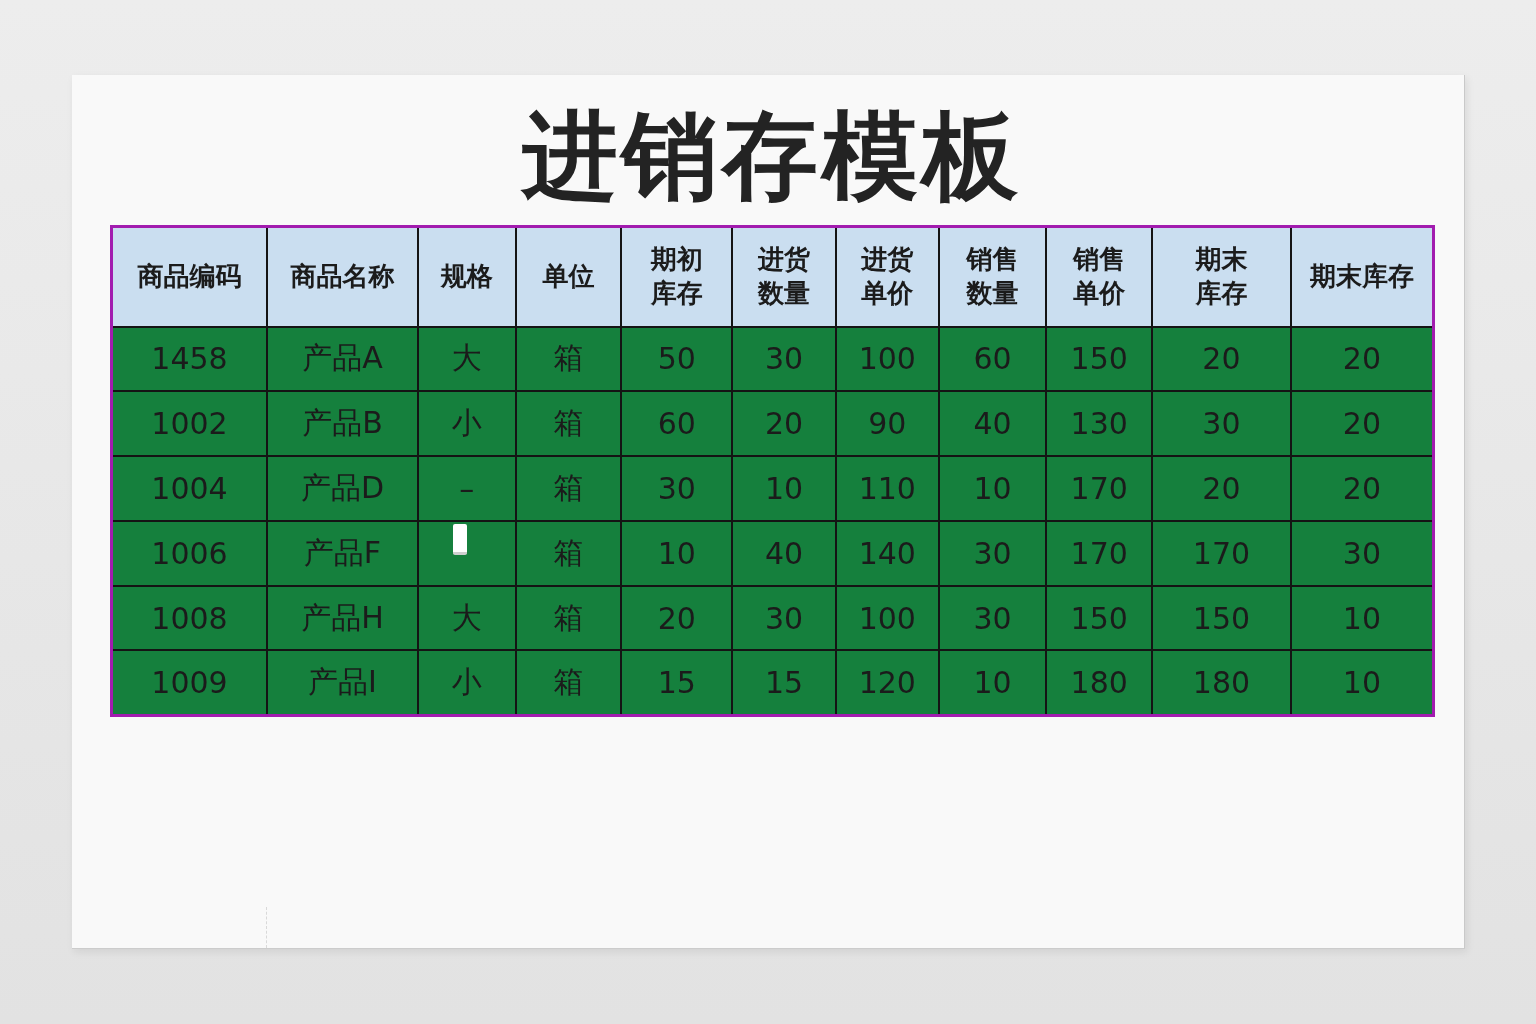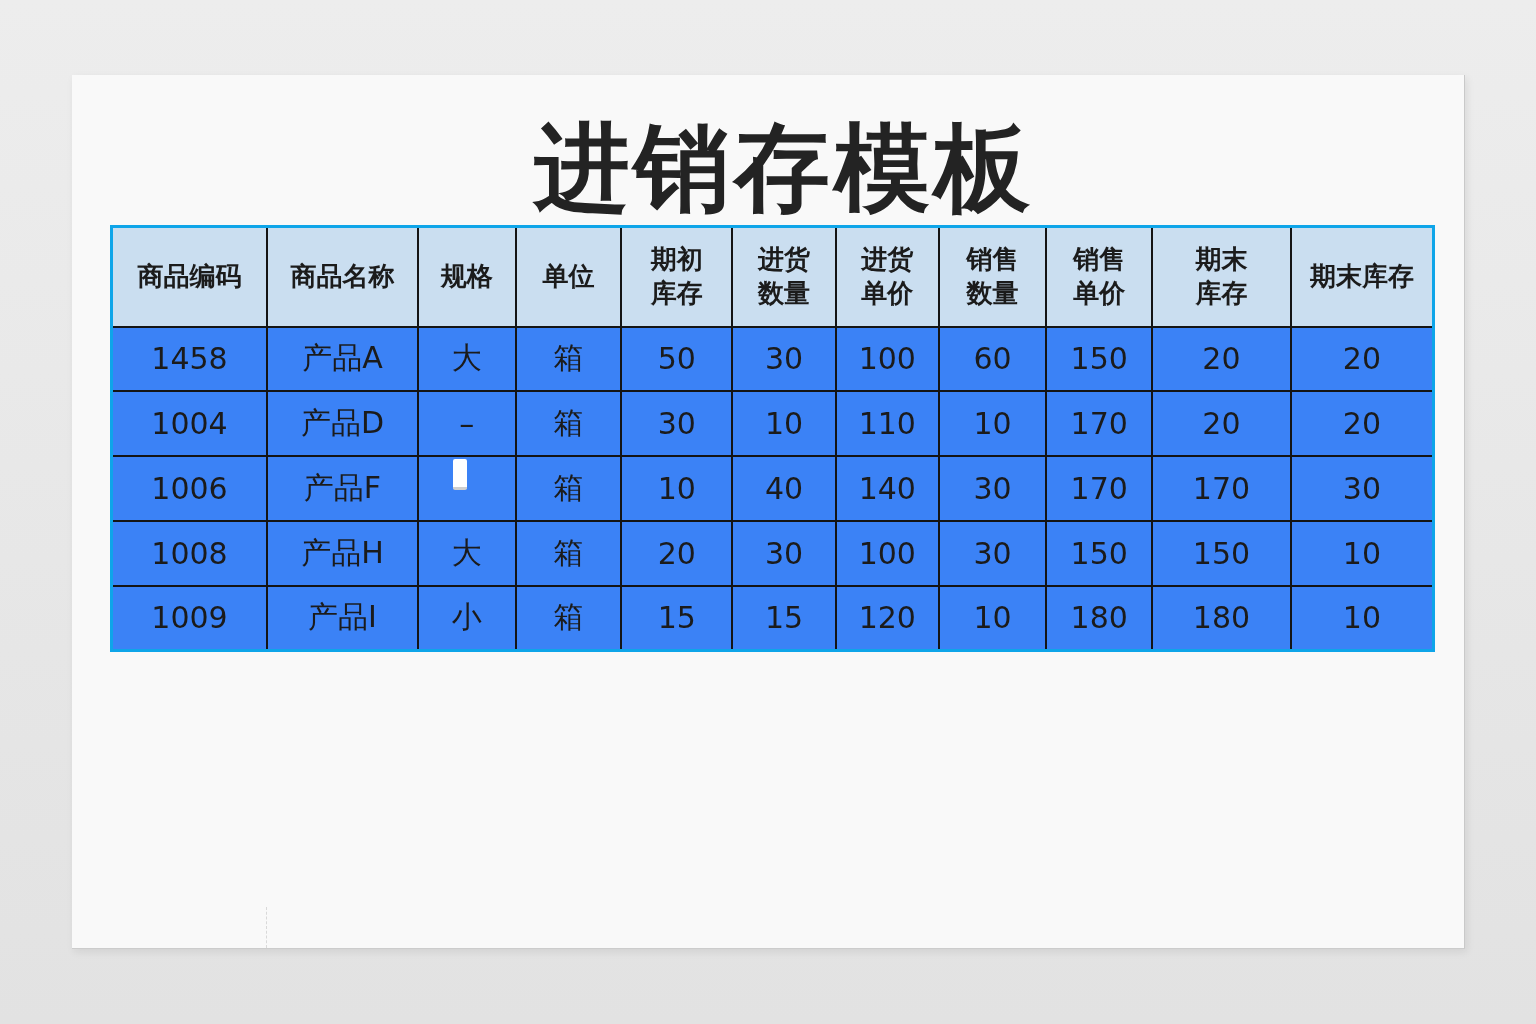--- a/index.html
+++ b/index.html
@@ -20,39 +20,39 @@
     background: #f9f9f9;
     border-right: 1px solid #c9c9c9;
     border-bottom: 1px solid #cccccc;
     box-shadow: 2px 3px 8px rgba(0,0,0,0.08);
   }
   .page-title {
     position: absolute;
     left: 0;
     top: 14px;
     width: 100%;
-    margin: 16px;
+    margin: 4px;
     text-align: center;
     font-size: 96px;
     font-weight: 900;
     letter-spacing: 4px;
     color: #232323;
   }
   .table-wrap {
     position: absolute;
     left: 38px;
     top: 150px;
     width: 1325px;
   }
   table.inv {
     width: 100%;
     border-collapse: collapse;
     table-layout: fixed;
-    border: 3px solid #0ea5e9;
-    background: #3b82f6;
+    border: 3px solid #a21caf;
+    background: #15803d;
   }
   table.inv th, table.inv td {
     border: 2px solid #141414;
     text-align: center;
     vertical-align: middle;
     padding: 0;
     color: #1b1b1b;
     overflow: hidden;
   }
   table.inv thead tr { height: 100px; }
@@ -156,20 +156,33 @@
             <td>箱</td>
             <td>50</td>
             <td>30</td>
             <td>100</td>
             <td>60</td>
             <td>150</td>
             <td>20</td>
             <td>20</td>
           </tr>
           <tr>
+            <td>1002</td>
+            <td>产品B</td>
+            <td>小</td>
+            <td>箱</td>
+            <td>60</td>
+            <td>20</td>
+            <td>90</td>
+            <td>40</td>
+            <td>130</td>
+            <td>30</td>
+            <td>20</td>
+          </tr>
+          <tr>
             <td>1004</td>
             <td>产品D</td>
             <td>–</td>
             <td>箱</td>
             <td>30</td>
             <td>10</td>
             <td>110</td>
             <td>10</td>
             <td>170</td>
             <td>20</td>

